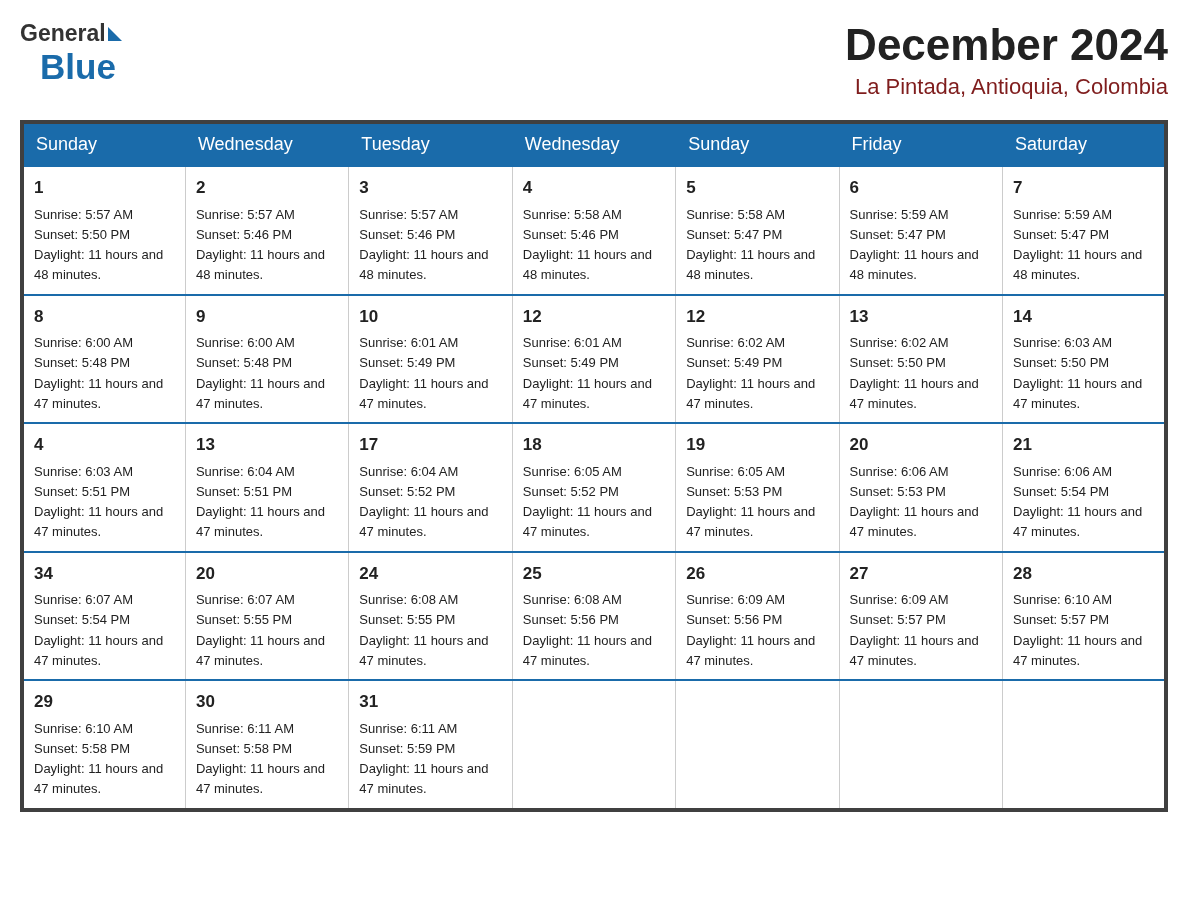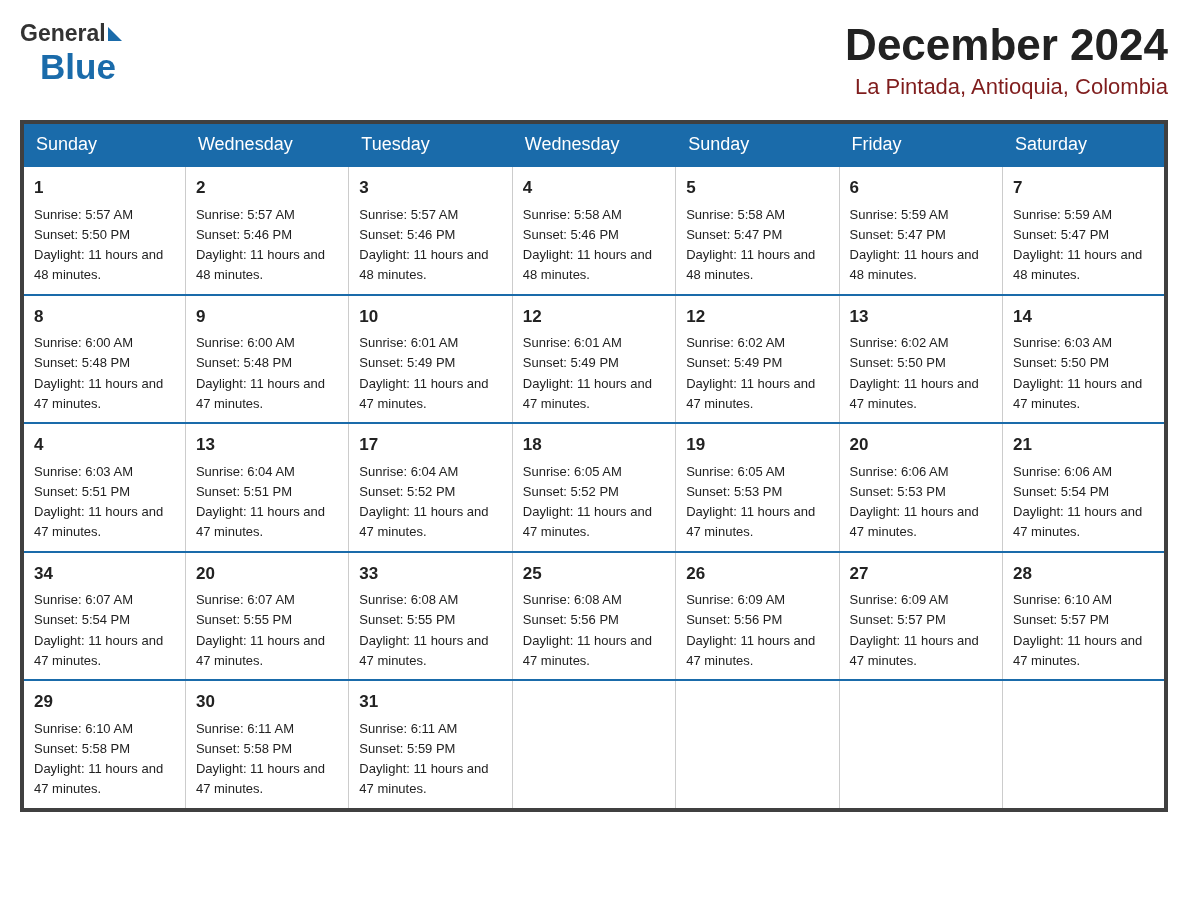--- a/index.html
+++ b/index.html
@@ -272,21 +272,21 @@
           <span class="day-info">Sunset: 5:54 PM</span><br>
           <span class="day-info">Daylight: 11 hours and 47 minutes.</span>
         </td>
         <td>
           <span class="day-number">20</span>
           <span class="day-info">Sunrise: 6:07 AM</span><br>
           <span class="day-info">Sunset: 5:55 PM</span><br>
           <span class="day-info">Daylight: 11 hours and 47 minutes.</span>
         </td>
         <td>
-          <span class="day-number">33</span>
+          <span class="day-number">24</span>
           <span class="day-info">Sunrise: 6:08 AM</span><br>
           <span class="day-info">Sunset: 5:55 PM</span><br>
           <span class="day-info">Daylight: 11 hours and 47 minutes.</span>
         </td>
         <td>
           <span class="day-number">25</span>
           <span class="day-info">Sunrise: 6:08 AM</span><br>
           <span class="day-info">Sunset: 5:56 PM</span><br>
           <span class="day-info">Daylight: 11 hours and 47 minutes.</span>
         </td>

